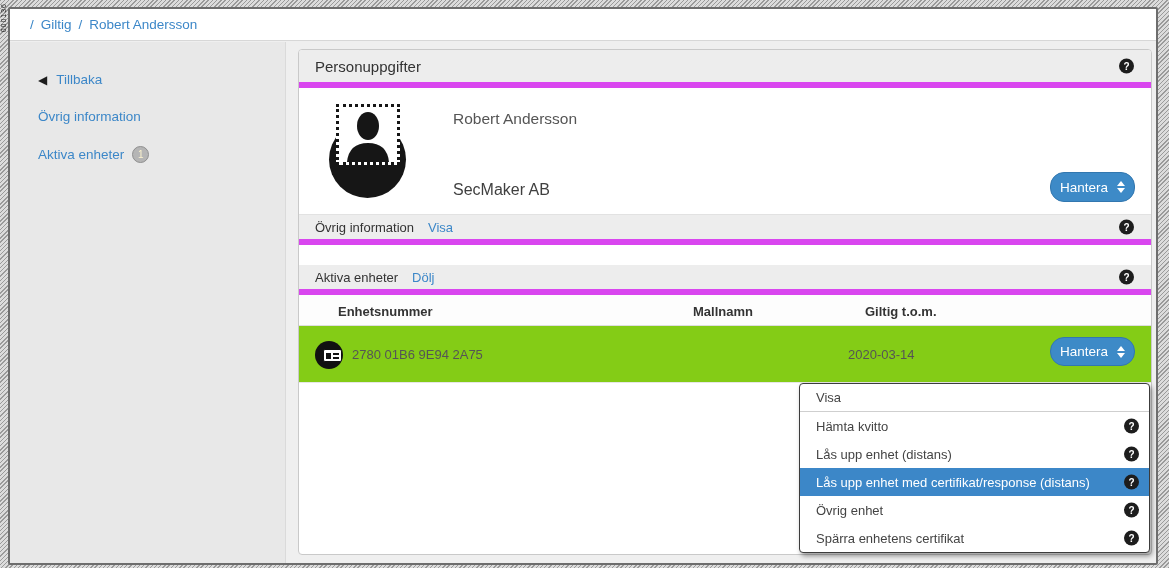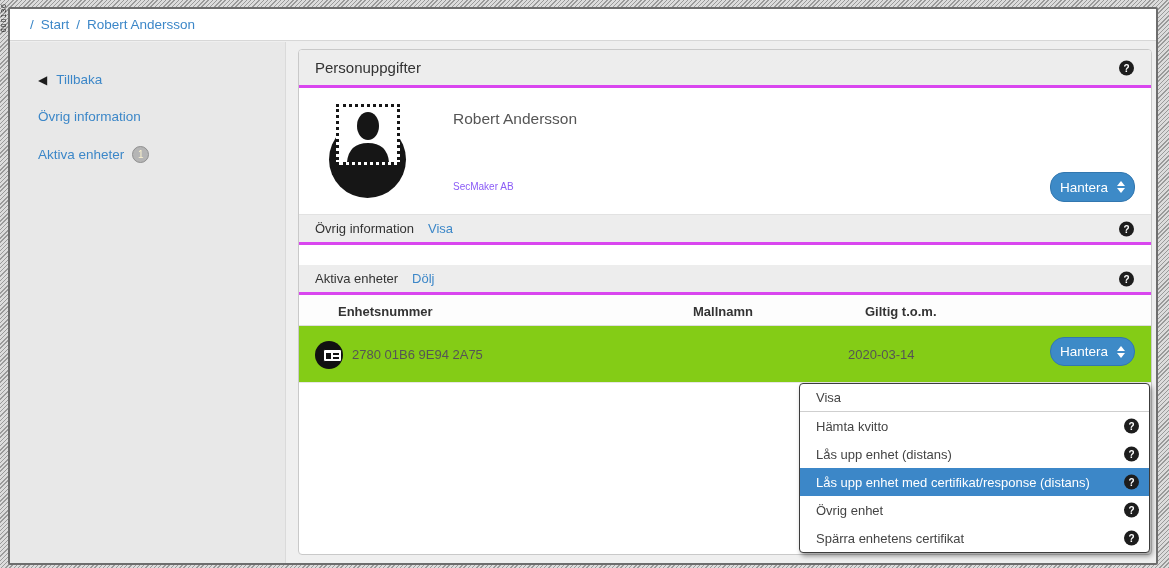--- a/index.html
+++ b/index.html
@@ -42,21 +42,21 @@
     width:17px; height:17px; margin-left:8px; border-radius:50%;
     background:#b5b5b5; border:1px solid #8f8f8f; color:#fbf3cf; font-size:10px;
   }
 
   
   .panel {
     position:absolute; left:288px; top:40px; width:854px; height:506px;
     background:#fff; border:1px solid #c9c9c9; border-radius:4px; overflow:hidden;
   }
   .hbar {
-    position:relative; background:#ededed; border-bottom:3px solid #d946ef;
+    position:relative; background:#ededed; border-bottom:6px solid #d946ef;
     display:flex; align-items:center; padding-left:16px; gap:14px;
   }
   .panel-title-bar { height:38px; }
   .panel-title-bar .bar-title { font-size:15px; color:#333; }
   .section-bar { height:30px; }
   .section-bar .bar-title { font-size:13px; color:#333; }
   .bar-link { color:#3c87c8; font-size:13px; cursor:pointer; }
   .help {
     position:absolute; right:17px; top:50%; transform:translateY(-50%);
     width:15px; height:15px; border-radius:50%; background:#1d1d1d; color:#fff;
@@ -65,21 +65,21 @@
 
   
   .person-row { position:relative; height:127px; border-bottom:1px solid #e2e2e2; }
   .avatar { position:absolute; left:26px; top:16px; width:86px; height:94px; }
   .avatar .circle { position:absolute; left:4px; bottom:0; width:77px; height:77px; background:#161616; border-radius:50%; }
   .avatar .photo {
     position:absolute; left:11px; top:0; width:64px; height:61px;
     background:#fff; border:3px dotted #161616;
   }
   .person-name { position:absolute; left:154px; top:22px; font-size:15.5px; color:#555; }
-  .person-company { position:absolute; left:154px; top:93px; font-size:10px; color:#8b5cf6; }
+  .person-company { position:absolute; left:154px; top:93px; font-size:16px; color:#404040; }
 
   .btn {
     position:absolute; display:flex; align-items:center; justify-content:center;
     background:#3d8ac7; border:1px solid #3277af; border-radius:14px;
     color:#fff; font-size:13.5px; cursor:pointer; gap:9px;
   }
   .btn-person { right:16px; top:84px; width:85px; height:30px; }
   .btn-row { right:16px; top:11px; width:85px; height:29px; }
   .caret { display:inline-flex; flex-direction:column; gap:2px; }
   .caret i { display:block; width:0; height:0; border-left:4px solid transparent; border-right:4px solid transparent; }
@@ -125,21 +125,21 @@
 </head>
 <body>
 
 <div class="frame">
   <div class="edge-label">000136</div>
 
   <div class="page">
 
     <div class="breadcrumb-bar">
       <span class="sep">/</span>
-      <span class="crumb">Start</span>
+      <span class="crumb">Giltig</span>
       <span class="sep">/</span>
       <span class="crumb">Robert Andersson</span>
     </div>
 
     <aside class="sidebar">
       <div class="side-row">
         <span class="back-arrow">◀</span>
         <span>Tillbaka</span>
       </div>
       <div class="side-row">

